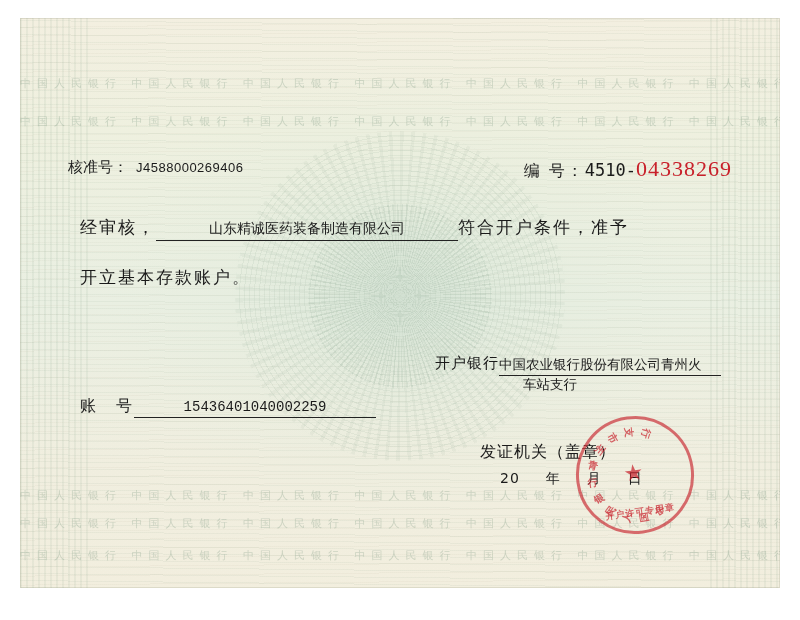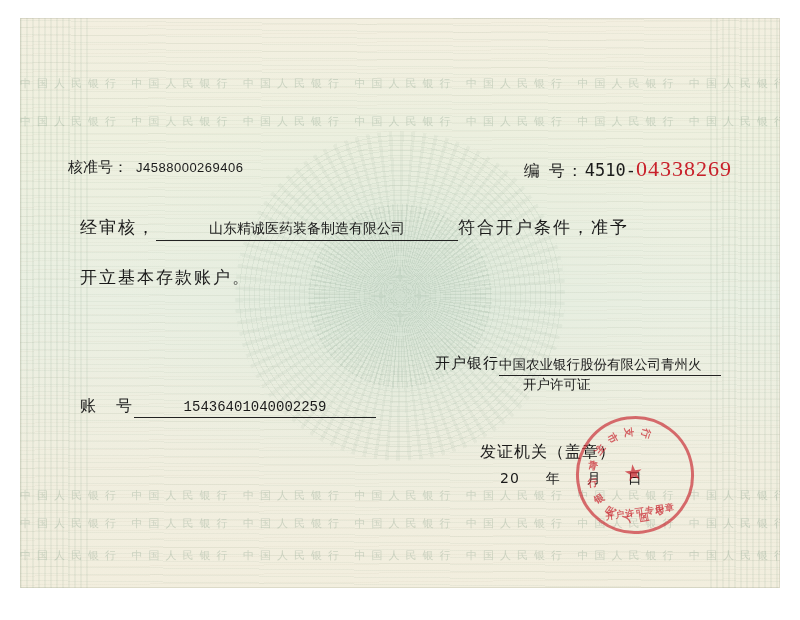--- a/index.html
+++ b/index.html
@@ -244,21 +244,21 @@
 
   <div class="row body-line1">
     <span class="seg">经审核，</span><span class="fill fill-company">山东精诚医药装备制造有限公司</span><span class="seg">符合开户条件，准予</span>
   </div>
 
   <div class="row body-line2">开立基本存款账户。</div>
 
 
   <div class="row bank-row">
     <span class="label">开户银行</span><span class="bank-name">中国农业银行股份有限公司青州火</span>
-    <span class="bank-name2">开户许可证</span>
+    <span class="bank-name2">车站支行</span>
   </div>
 
   <div class="row acct-row">
     <span class="label">账　号</span><span class="fill fill-acct">15436401040002259</span>
   </div>
 
   <div class="row issuer">发证机关（盖章）</div>
 
   <div class="row date-row">
     <span>20</span><span class="gap"></span><span>年</span><span class="gap"></span><span>月</span><span class="gap"></span><span>日</span>

